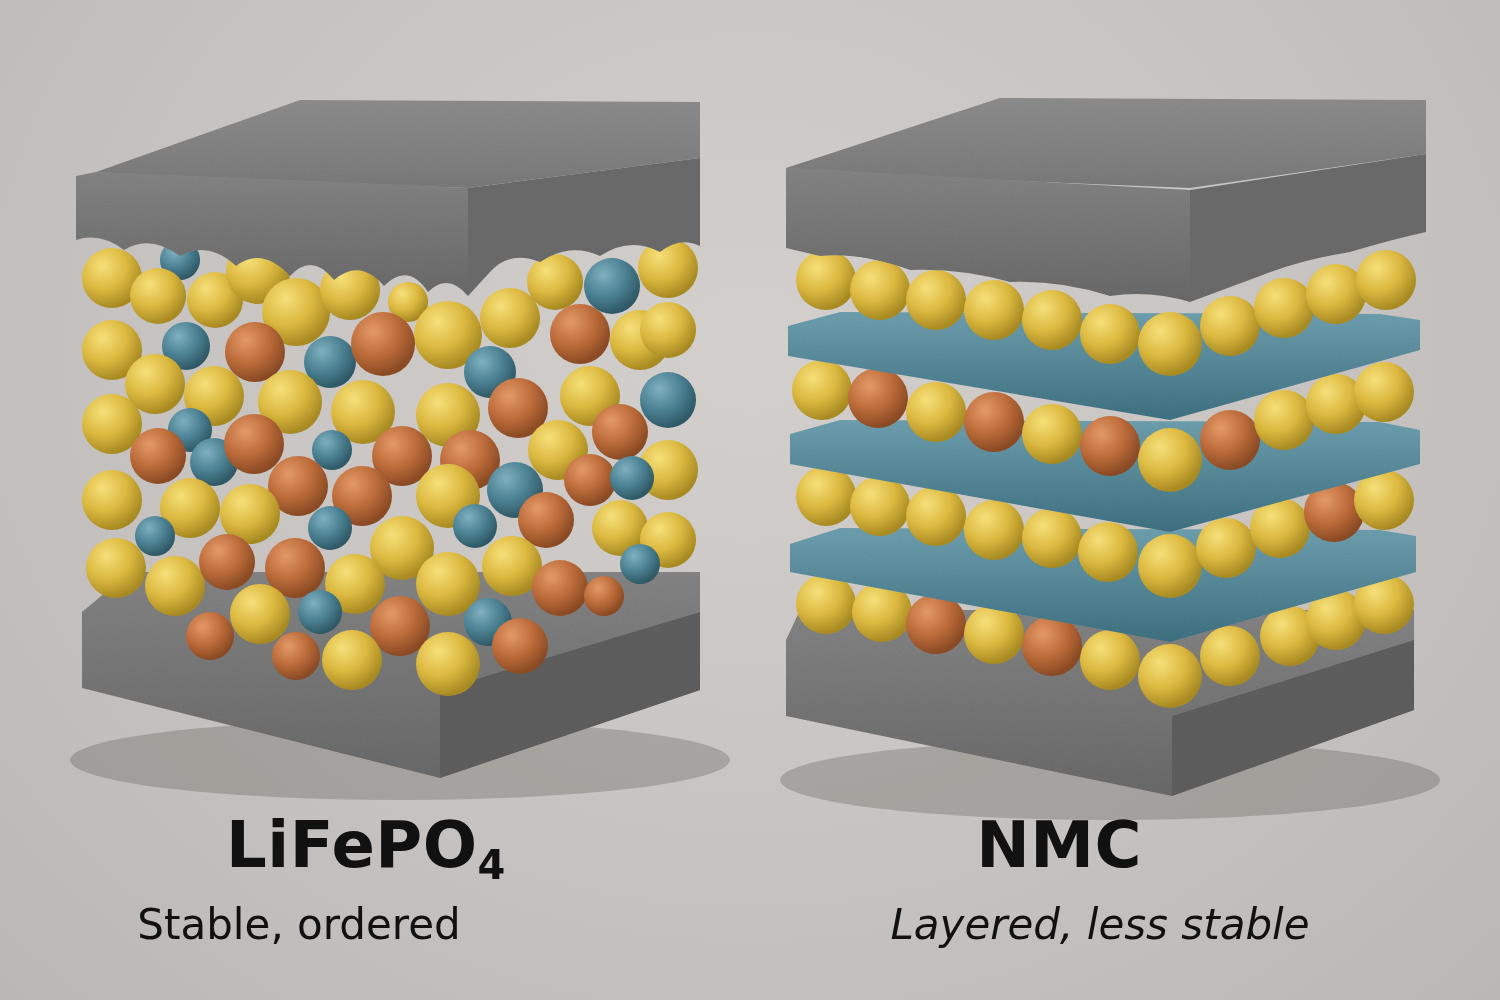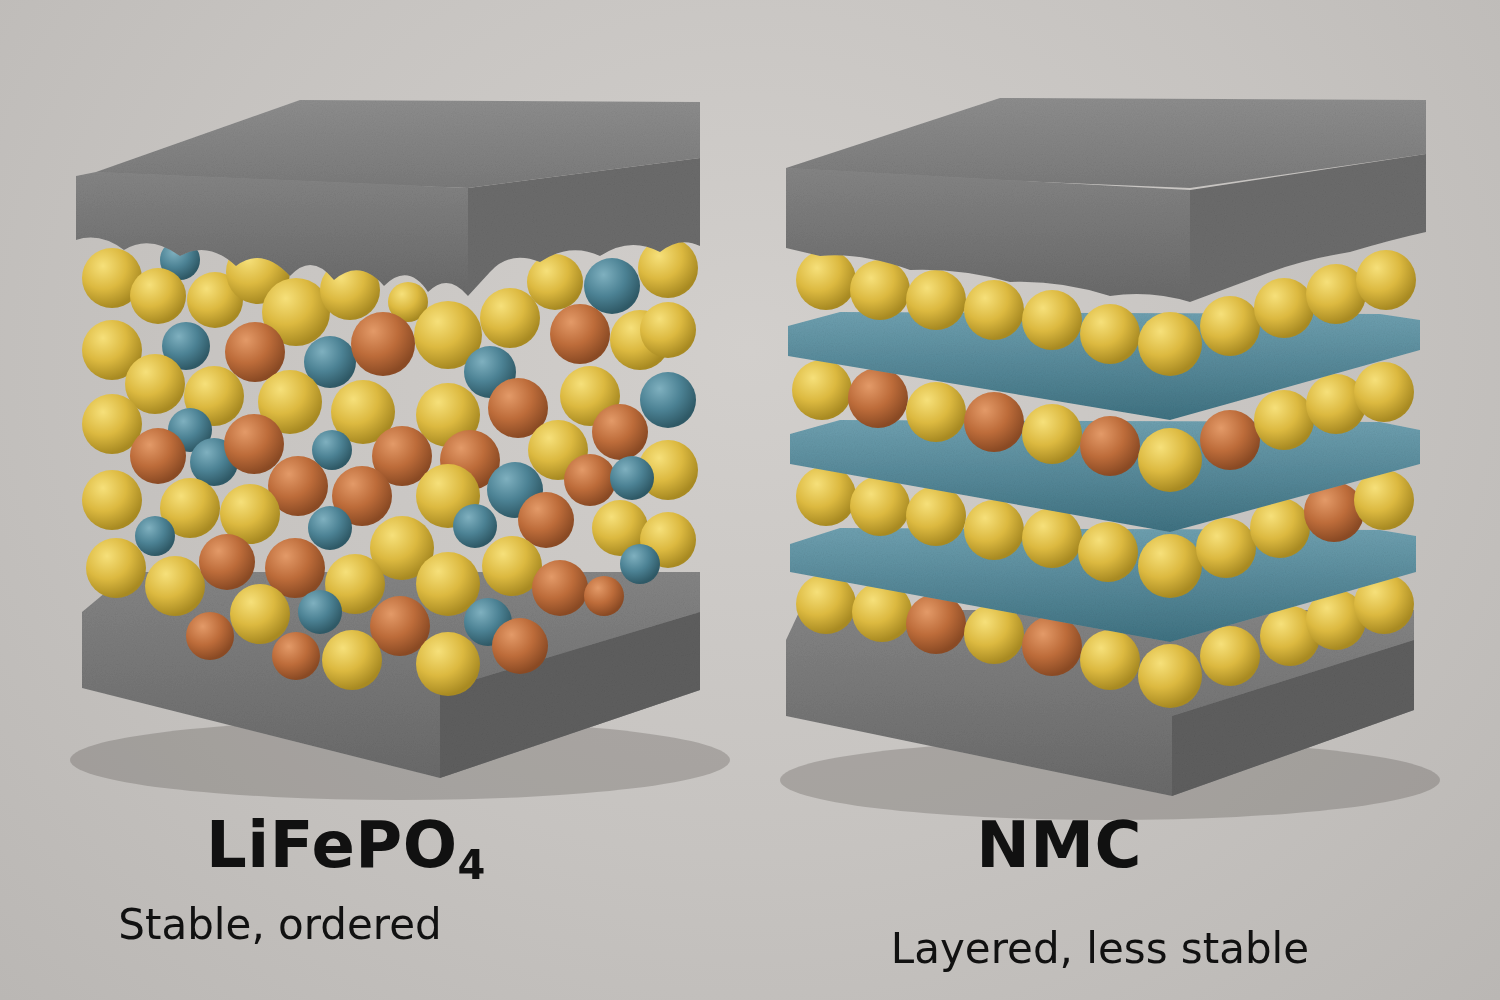--- a/index.html
+++ b/index.html
@@ -233,17 +233,17 @@
     </g>
 
     <g>
       <polygon points="786,168 1000,98 1426,100 1426,154 1190,188 786,172" fill="url(#slabTop)" filter="url(#grain)"></polygon>
       <path d="M786,168 L1190,190 L1190,302 Q1150,290 1110,296 Q1060,280 1010,282 Q960,268 910,270 Q860,252 820,256 L786,248 Z" fill="url(#slabSide)" filter="url(#grain)"></path>
       <path d="M1190,190 L1426,154 L1426,232 Q1390,240 1350,252 Q1300,260 1260,276 L1190,302 Z" fill="#6c6c6c" filter="url(#grain)"></path>
     </g>
   </g>
 </svg>
 
-<div class="label-title" style="left:96px;top:808px;width:500px;"><span>LiFePO</span><sub>4</sub></div>
-<div class="label-sub" style="left:30px;top:900px;width:500px;">Stable, ordered</div>
+<div class="label-title" style="left:116px;top:808px;width:500px;"><span>LiFePO</span><sub>4</sub></div>
+<div class="label-sub" style="left:49px;top:900px;width:500px;">Stable, ordered</div>
 
 <div class="label-title" style="left:809px;top:808px;width:500px;"><span>NMC</span></div>
-<div class="label-sub" style="left:850px;top:924px;width:500px;">Layered, less stable</div>
+<div class="label-sub" style="left:850px;top:900px;width:500px;font-style:italic;">Layered, less stable</div>
 
 </body></html>

